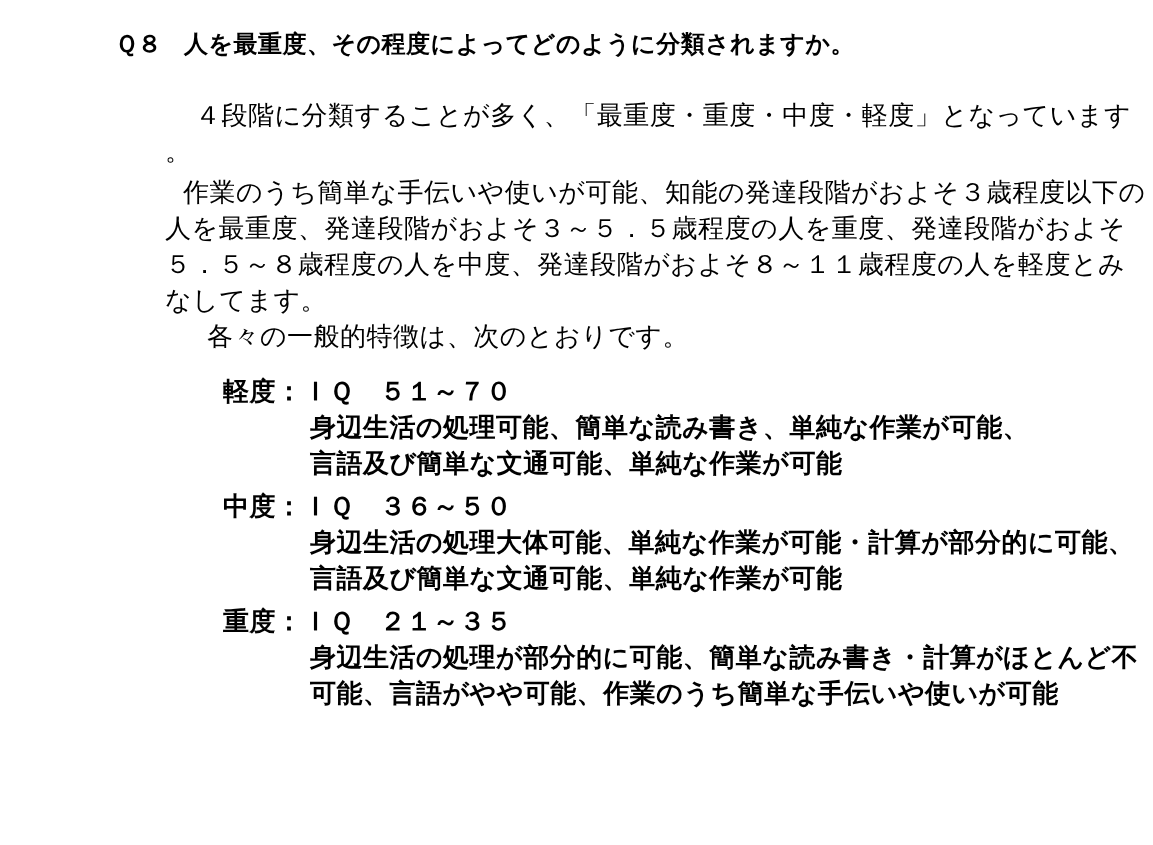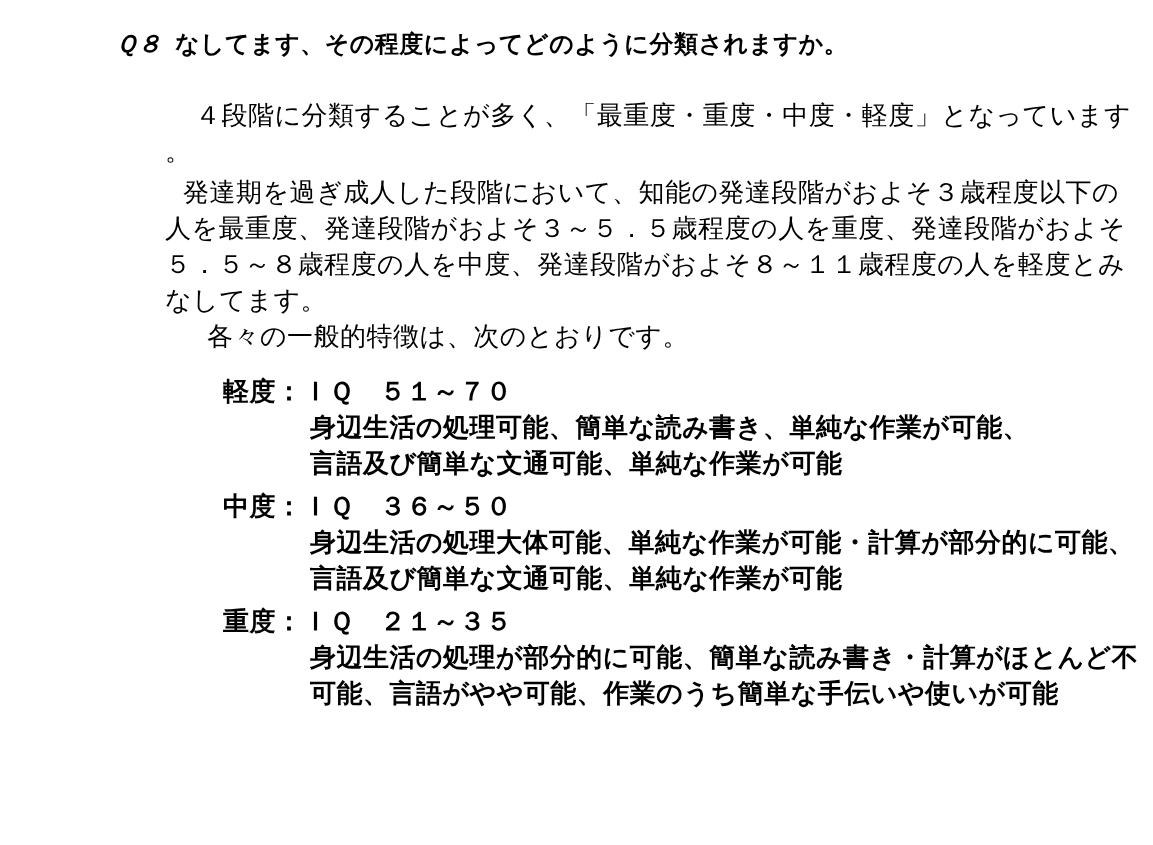--- a/index.html
+++ b/index.html
@@ -24,22 +24,21 @@
   .q-line {
     position: absolute;
     left: 115px;
     top: 28px;
     font-size: 24px;
     font-weight: bold;
     letter-spacing: 0.5px;
     white-space: nowrap;
   }
   .q-num {
-    margin-right: 13px;
-    font-style: italic;
+    margin-right: 22px;
   }
   
   .body-text {
     position: absolute;
     left: 165px;
     top: 98px;
     width: 920px;
     font-size: 26px;
     line-height: 36px;
     letter-spacing: 0.5px;
@@ -63,29 +62,29 @@
   .level-desc {
     padding-left: 87px;
   }
 </style>
 </head>
 <body>
 
 <div class="page">
 
   <div class="q-line">
-    <span class="q-num">Ｑ８</span><span>なしてます、その程度によってどのように分類されますか。</span>
+    <span class="q-num">Ｑ８</span><span>人を最重度、その程度によってどのように分類されますか。</span>
   </div>
 
   <div class="body-text">
 
     <div class="line indent-p1">４段階に分類することが多く、「最重度・重度・中度・軽度」となっています</div>
     <div class="line">。</div>
 
-    <div class="line indent-p2 para2">発達期を過ぎ成人した段階において、知能の発達段階がおよそ３歳程度以下の</div>
+    <div class="line indent-p2 para2">作業のうち簡単な手伝いや使いが可能、知能の発達段階がおよそ３歳程度以下の</div>
     <div class="line">人を最重度、発達段階がおよそ３～５．５歳程度の人を重度、発達段階がおよそ</div>
     <div class="line">５．５～８歳程度の人を中度、発達段階がおよそ８～１１歳程度の人を軽度とみ</div>
     <div class="line">なしてます。</div>
 
     <div class="line indent-p3">各々の一般的特徴は、次のとおりです。</div>
 
     <div class="levels">
 
       <div class="level">
         <div class="line level-heading">軽度：ＩＱ　５１～７０</div>

